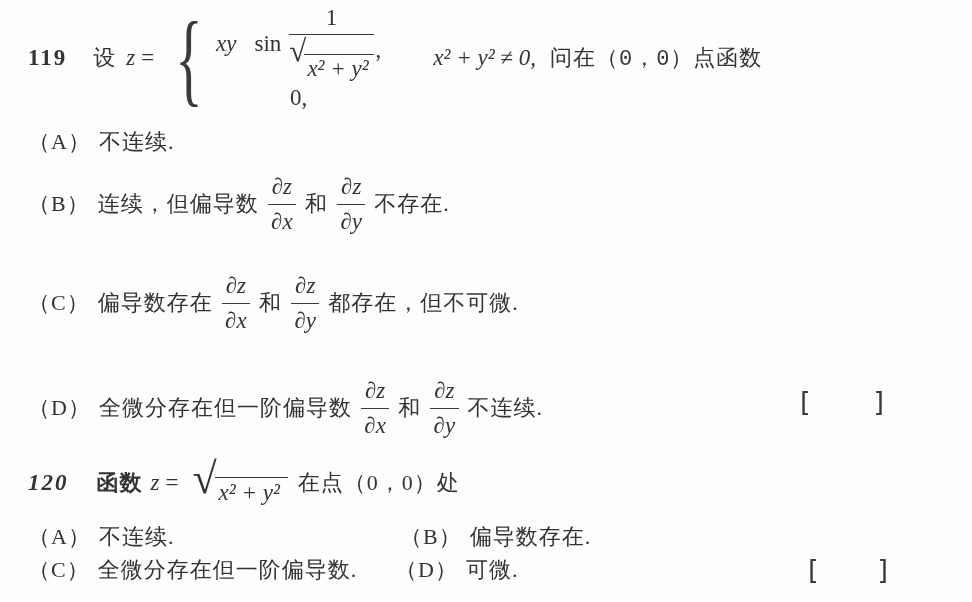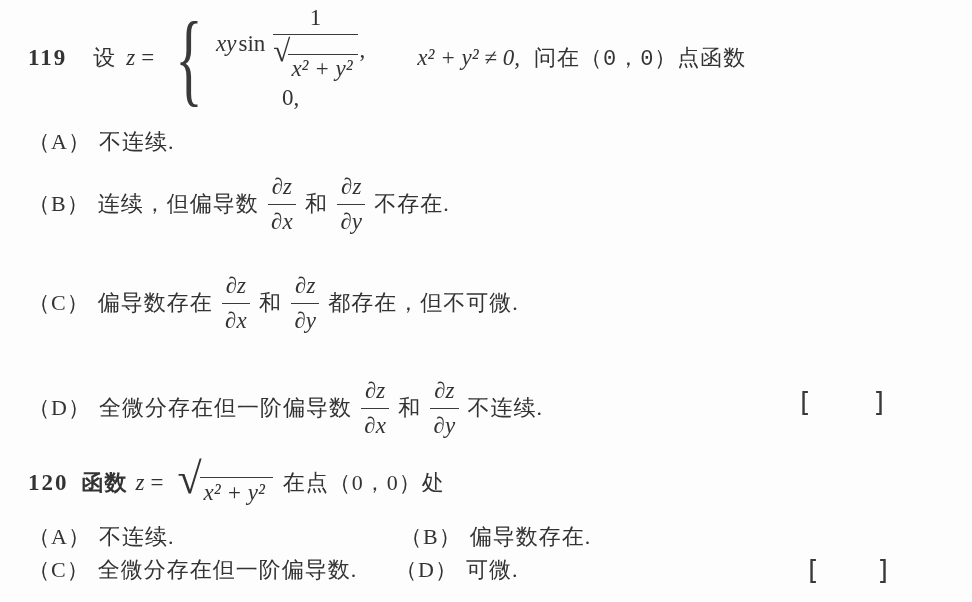--- a/index.html
+++ b/index.html
@@ -51,21 +51,21 @@
   .pfrac .bot{padding-top:4px;}
 
   
   .answer-brackets{position:absolute;display:flex;justify-content:space-between;
     font-size:27px;color:#3a3a3a;font-family:"DejaVu Sans","Liberation Sans",sans-serif;}
   #q119-brackets{top:386px;left:800px;width:84px;}
   #q120-brackets{top:554px;left:808px;width:80px;}
 
   
   #q120-stem{top:453px;left:28px;height:60px;}
-  #q120-stem .qnum{margin-right:13px;}
+  #q120-stem .qnum{margin-right:28px;font-style:italic;}
   #q120-stem .lead{margin-right:8px;font-weight:bold;}
   #q120-stem .sqrt{margin-left:8px;}
   #q120-stem .sqrt-sign{font-size:44px;top:-3px;}
   #q120-stem .sqrt-body{padding:2px 8px 0 4px;}
   #q120-stem .tail{margin-left:10px;}
   #q120-row1{top:521px;left:28px;height:32px;}
   #q120-row2{top:553px;left:28px;height:34px;}
   .optcol-a{width:372px;display:flex;align-items:center;}
   .optcol-c{width:367px;display:flex;align-items:center;}
   .optcol{display:flex;align-items:center;}
@@ -79,21 +79,21 @@
   <div class="row" id="q119-stem">
     <span class="qnum">119</span>
     <span class="cn lead">设</span>
     <span class="math">z</span>
     <span class="math eq">=</span>
     <span class="big-brace">{</span>
     <div class="cases">
       <div class="cases-exprs">
         <div class="case-main">
           <span class="math">xy</span>
-          <span class="math upright" style="margin-left:2px;">sin</span>
+          <span class="math upright" style="margin-left:18px;">sin</span>
           <span class="bfrac">
             <span class="bfrac-num math upright">1</span>
             <span class="bfrac-den">
               <span class="sqrt-sign">√</span>
               <span class="sqrt-body math">x² + y²</span>
             </span>
           </span>
           <span class="math upright expr-comma">,</span>
         </div>
         <div class="case-main math upright">0,</div>

